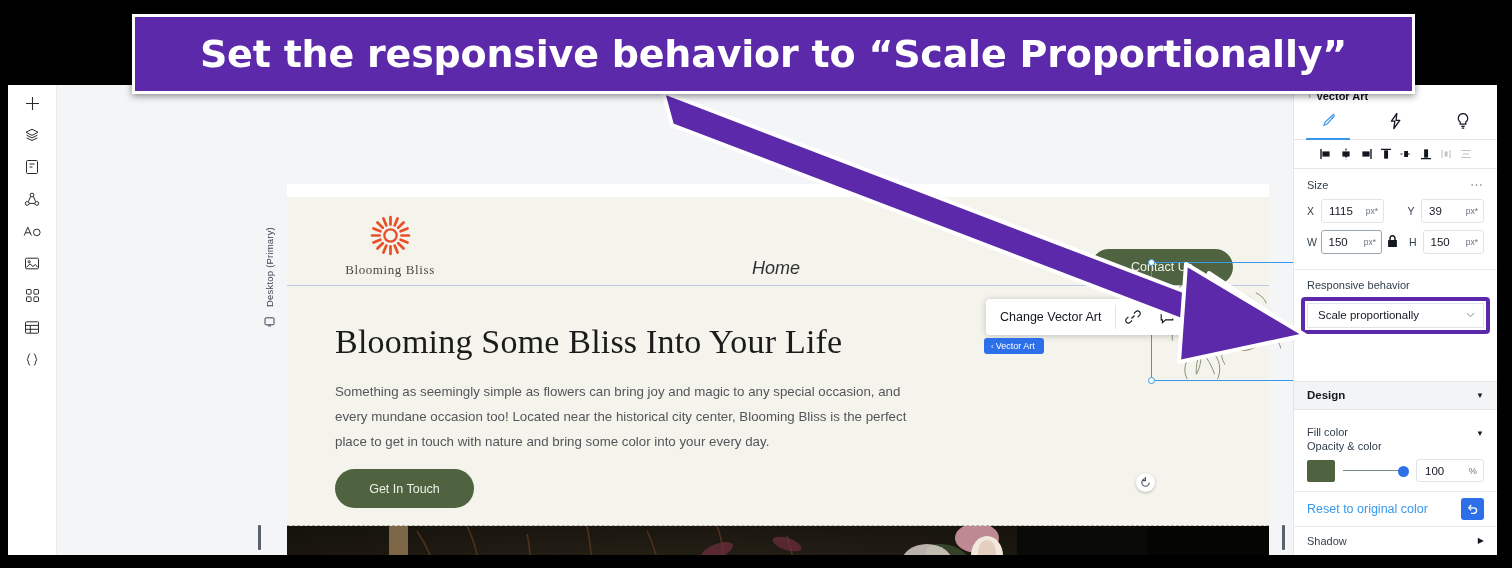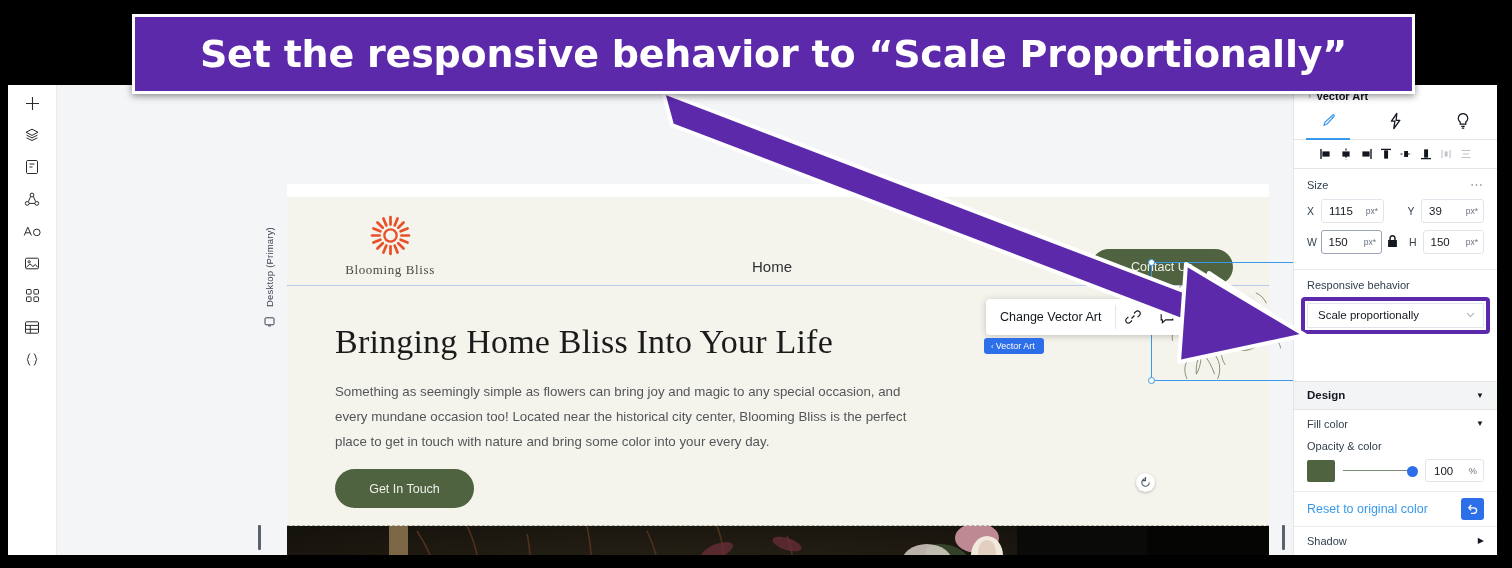--- a/index.html
+++ b/index.html
@@ -65,21 +65,21 @@
     display: flex; align-items: center;
   }
   .brand { position: absolute; left: 43px; top: 18px; width: 120px; text-align: center; }
   .brand-mark { width: 41px; height: 41px; margin: 0 auto; display:block; }
   .brand-name {
     margin-top: 6px; font-family: "Liberation Serif", serif;
     font-size: 13px; color: #4a4a44; letter-spacing: .6px;
   }
   .nav-home {
     position: absolute; left: 465px; top: 61px;
-    font-size: 15px; color: #2f3032;
+    font-size: 18px; color: #2f3032; font-style: italic;
   }
   .cta-contact {
     position: absolute; left: 804px; top: 52px;
     width: 142px; height: 36px; border-radius: 18px;
     background: #4f6341; color: #eef1e7;
     font-size: 12.5px; display: flex; align-items: center; justify-content: center;
     cursor: pointer; border: none;
   }
 
   .site-body { position: relative; height: 240px; background: #f5f4ec; }
@@ -217,38 +217,38 @@
 
   .design-bar {
     height: 31px; background: #f3f4f5; border-top: 1px solid #e3e5e8; border-bottom: 1px solid #e3e5e8;
     display: flex; align-items: center; justify-content: space-between;
     padding: 0 13px; cursor: pointer; margin-top: 44px;
   }
   .design-bar .dt { font-size: 11.5px; font-weight: bold; color: #131720; }
   .design-bar .dc { font-size: 8px; color: #131720; }
 
   .fill-row {
-    height: 30px; display: flex; align-items: center; justify-content: space-between;
+    height: 30px; display: flex; align-items: flex-end; justify-content: space-between;
     padding: 0 13px; cursor: pointer;
   }
   .fill-row .ft { font-size: 11px; color: #32404e; }
   .fill-row .fc { font-size: 8px; color: #131720; }
 
   .opacity-block { padding: 2px 13px 9px 13px; }
   .opacity-label { font-size: 11px; color: #32404e; margin-bottom: 7px; }
   .opacity-row { display: flex; align-items: center; gap: 8px; }
   .swatch { width: 28px; height: 22px; border-radius: 2px; background: #4f6341; cursor: pointer; }
   .slider { position: relative; flex: 1; height: 12px; display: flex; align-items: center; cursor: pointer; }
   .slider .track { width: 100%; height: 1.5px; background: #7b8a7a; }
   .slider .knob {
     position: absolute; right: -1px; top: 1px; width: 11px; height: 11px;
     border-radius: 50%; background: #2d6fe8;
   }
   .pct-field {
-    width: 59px; height: 23px; border: 1px solid #dfe5eb; border-radius: 3px;
+    width: 68px; height: 23px; border: 1px solid #dfe5eb; border-radius: 3px;
     display: flex; align-items: center; justify-content: space-between;
     padding: 0 6px 0 8px; cursor: text;
   }
   .pct-val { font-size: 11.5px; color: #131720; }
   .pct-unit { font-size: 9.5px; color: #6a7383; }
 
   .reset-row {
     height: 38px; display: flex; align-items: center; justify-content: space-between;
     padding: 0 13px; border-top: 1px solid #e8eaec; border-bottom: 1px solid #e8eaec;
   }
@@ -413,21 +413,21 @@
               </g>
             </g>
           </svg>
           <div class="brand-name">Blooming Bliss</div>
         </div>
         <div class="nav-home">Home</div>
         <div class="cta-contact">Contact Us</div>
       </div>
 
       <div class="site-body">
-        <div class="hero-heading">Bringing Home Bliss Into Your Life</div>
+        <div class="hero-heading">Blooming Some Bliss Into Your Life</div>
         <div class="hero-para">Something as seemingly simple as flowers can bring joy and magic to any special occasion, and every mundane occasion too! Located near the historical city center, Blooming Bliss is the perfect place to get in touch with nature and bring some color into your every day.</div>
         <div class="btn-get-in-touch">Get In Touch</div>
         <div class="section-divider"></div>
       </div>
 
       <div class="site-photo">
         <svg viewBox="0 0 982 120" preserveAspectRatio="none">
           <defs>
             <radialGradient id="gdark" cx="40%" cy="40%" r="80%">
               <stop offset="0%" stop-color="#2a2418"></stop>

